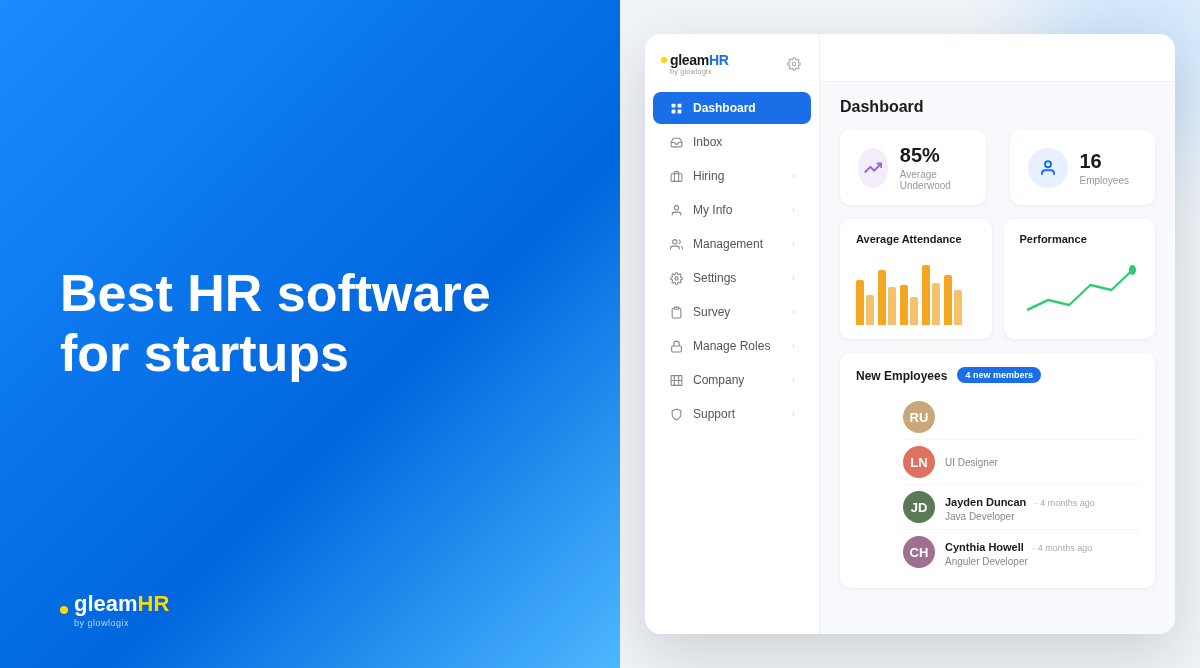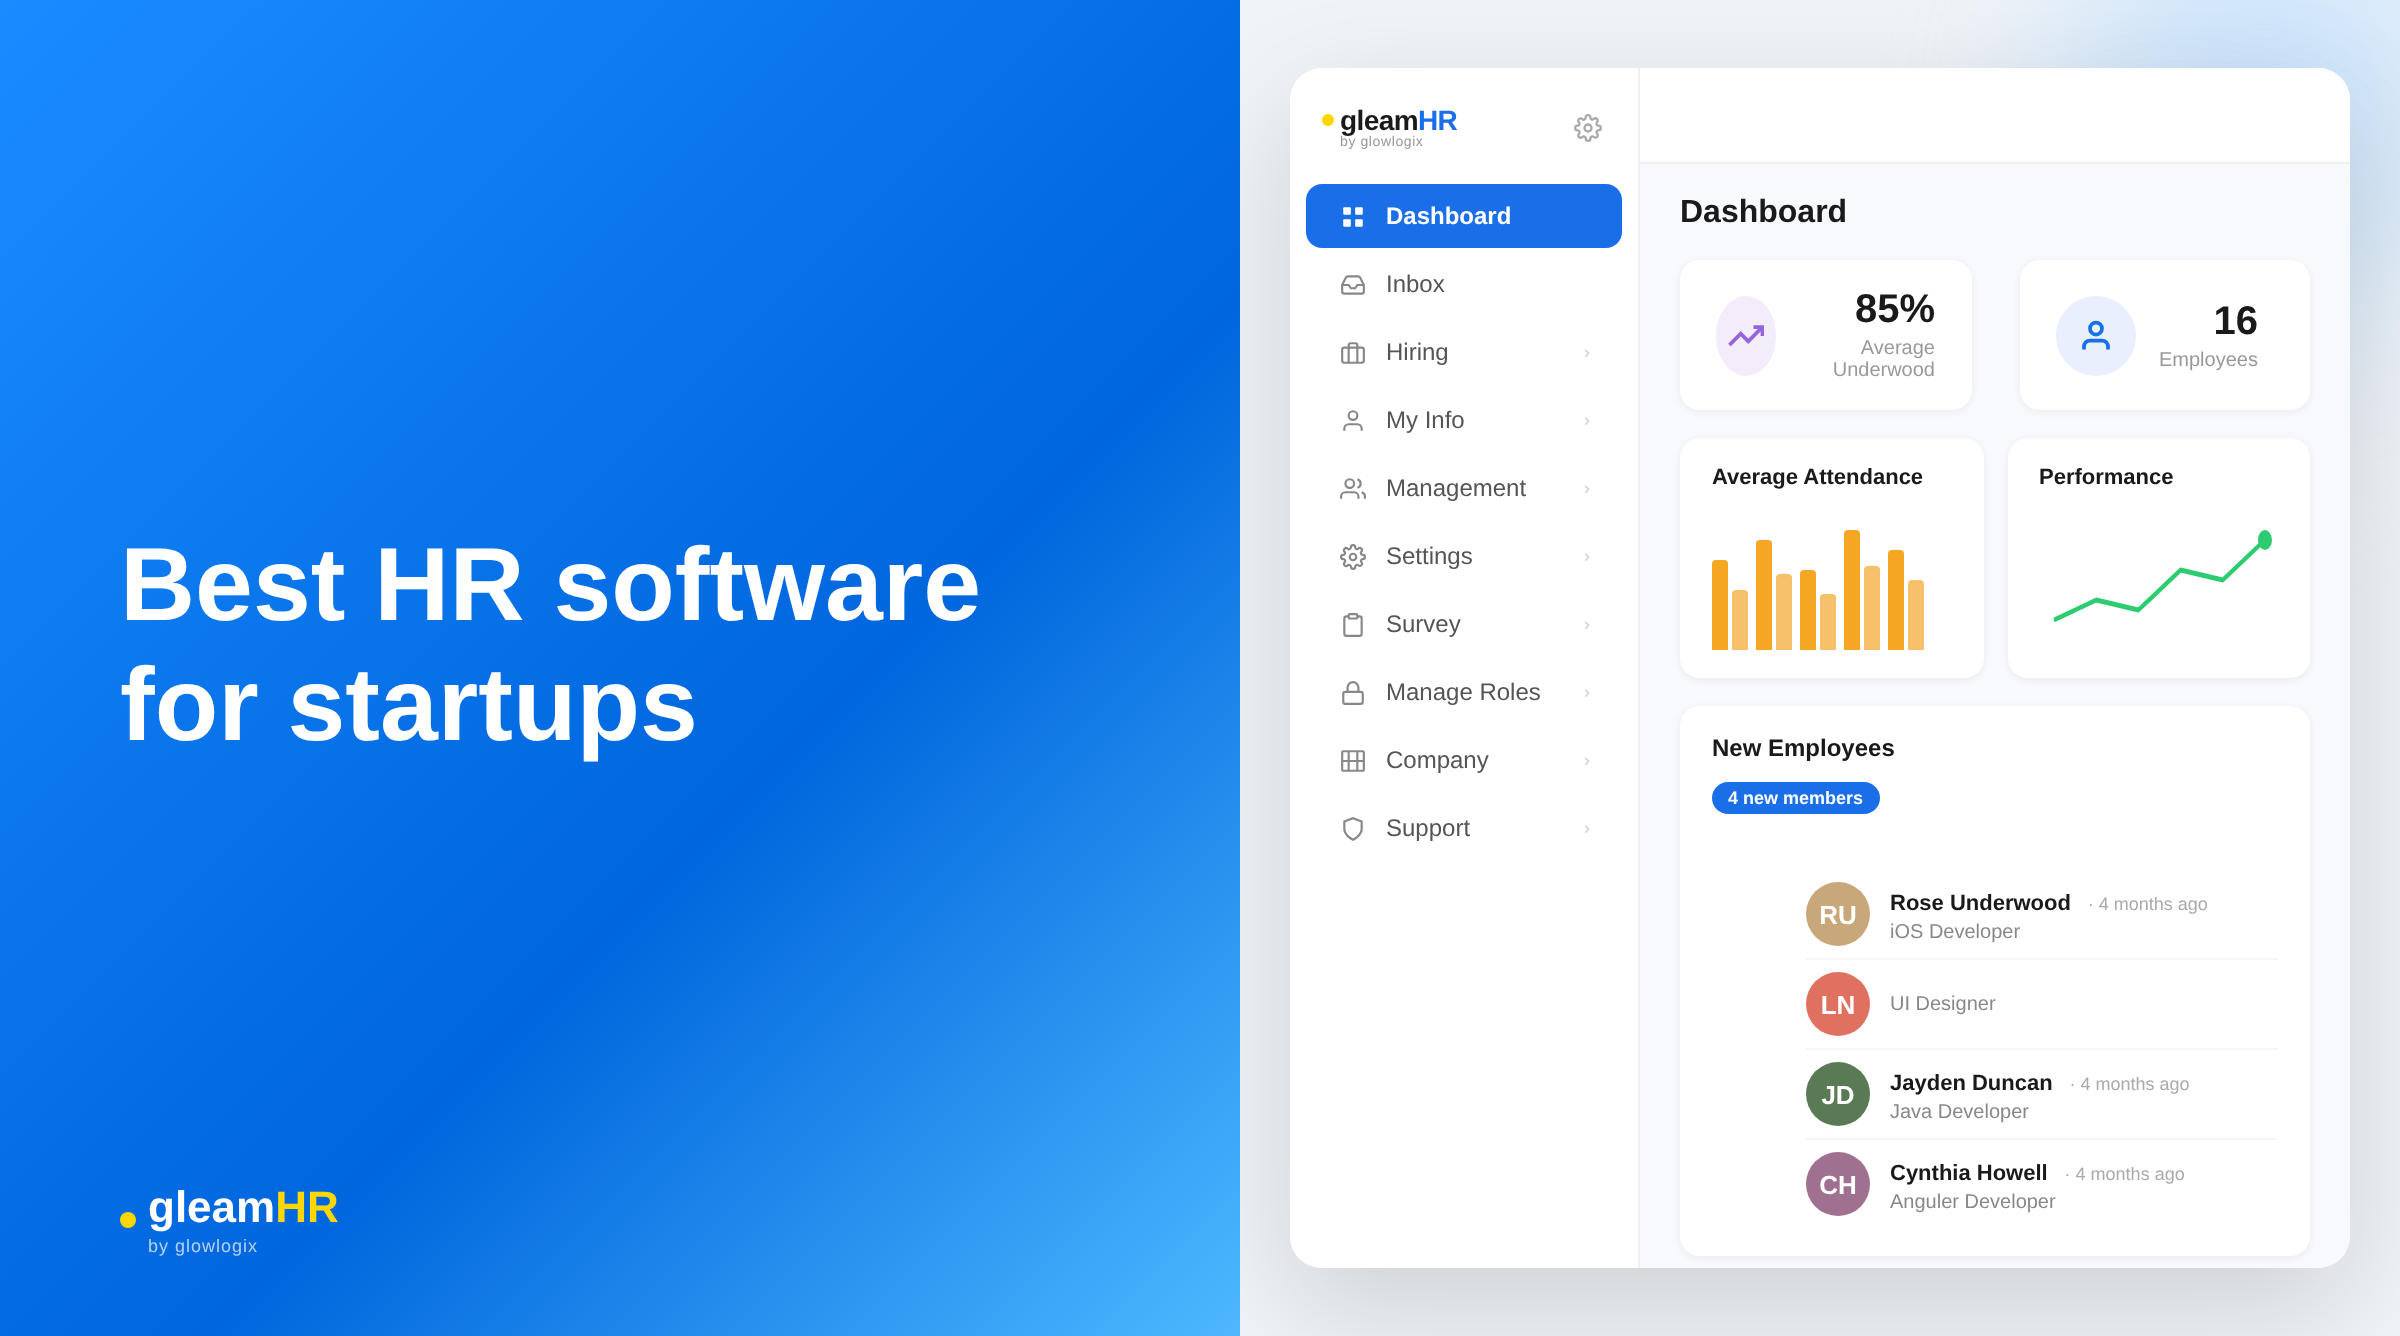--- a/index.html
+++ b/index.html
@@ -222,21 +222,20 @@
       font-weight: 700;
       color: #1a1a1a;
       margin-bottom: 14px;
     }
 
     
     .stats-row {
       display: flex;
       gap: 24px;
       margin-bottom: 14px;
-      text-align: right;
     }
     .stat-card {
       background: #fff;
       border-radius: 10px;
       padding: 14px 18px;
       display: flex;
       align-items: center;
       gap: 12px;
       flex: 1;
       box-shadow: 0 1px 4px rgba(0,0,0,0.06);
@@ -312,24 +311,23 @@
 
     
     .new-employees-card {
       background: #fff;
       border-radius: 10px;
       padding: 14px 16px;
       box-shadow: 0 1px 4px rgba(0,0,0,0.06);
     }
     .ne-header {
       display: flex;
-      align-items: flex-start;
+      align-items: flex-end;
       gap: 10px;
-      margin-bottom: 28px;
-      flex-direction: column;
+      margin-bottom: 12px;
     }
     .ne-title {
       font-size: 12px;
       font-weight: 700;
       color: #1a1a1a;
     }
     .ne-badge {
       background: #1a6fe8;
       color: #fff;
       font-size: 9px;
@@ -628,27 +626,20 @@
         </div>
 
         <div class="new-employees-card">
           <div class="ne-header">
             <span class="ne-title">New Employees</span>
             <span class="ne-badge">4 new members</span>
           </div>
 
           <div class="employee-item">
             <div class="employee-avatar" style="background:#c8a87a;">RU</div>
-            <div class="employee-info">
-              <div>
-                <span class="employee-name">Rose Underwood</span>
-                <span class="employee-time">· <span>4 months ago</span></span>
-              </div>
-              <div class="employee-role">iOS Developer</div>
-            </div>
           </div>
 
           <div class="employee-item">
             <div class="employee-avatar" style="background:#e07060;">LN</div>
             <div class="employee-info">
               <div class="employee-role">UI Designer</div>
             </div>
           </div>
 
           <div class="employee-item">

